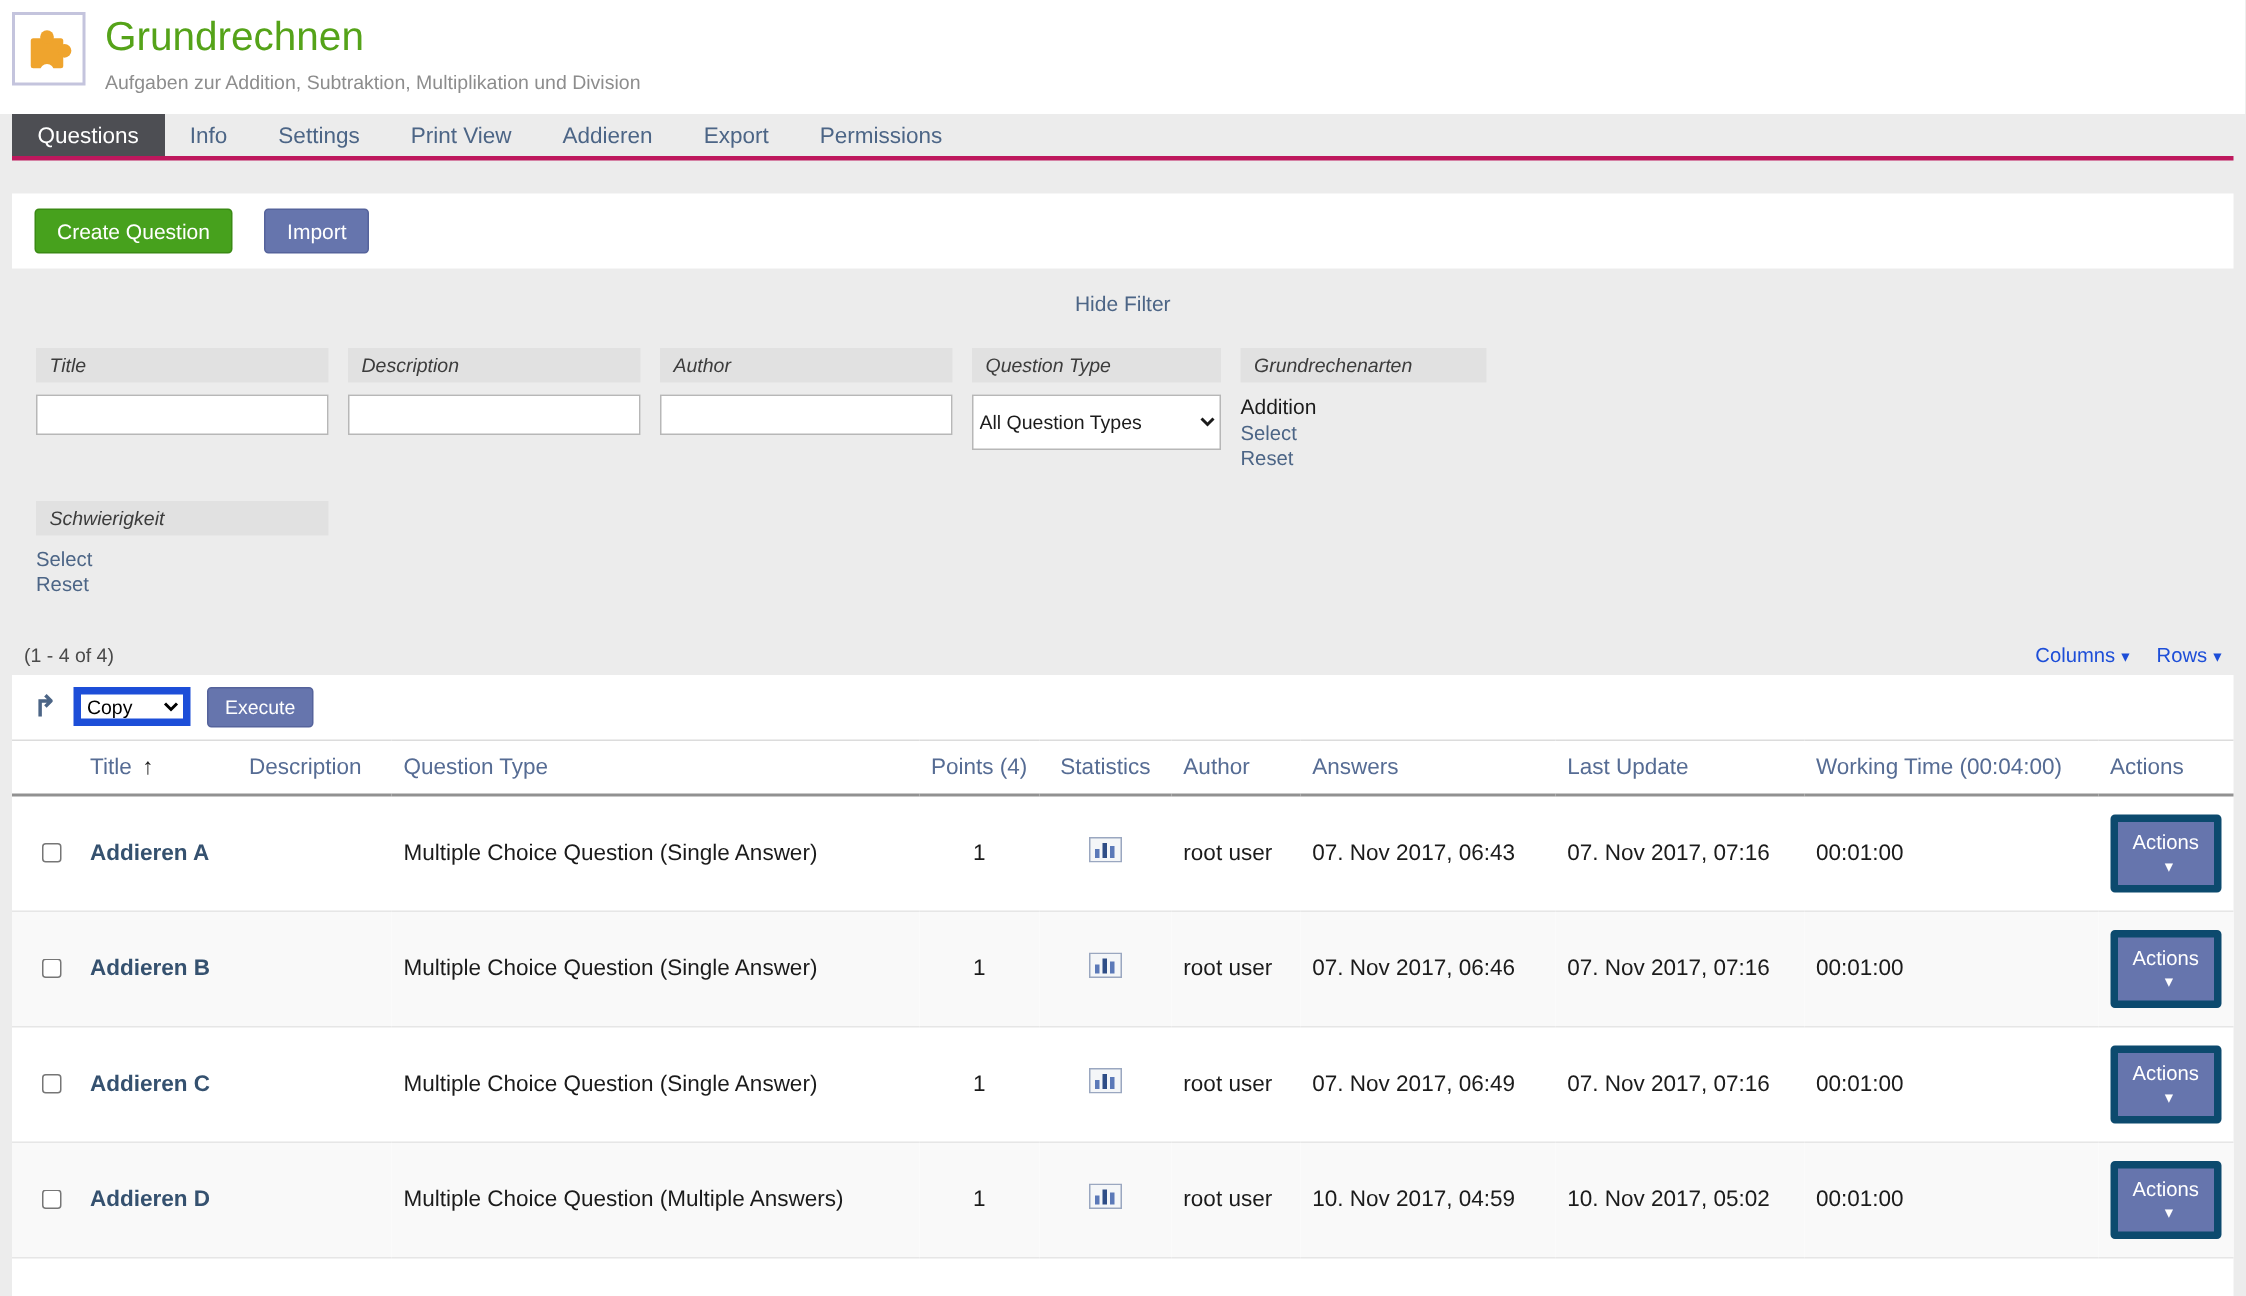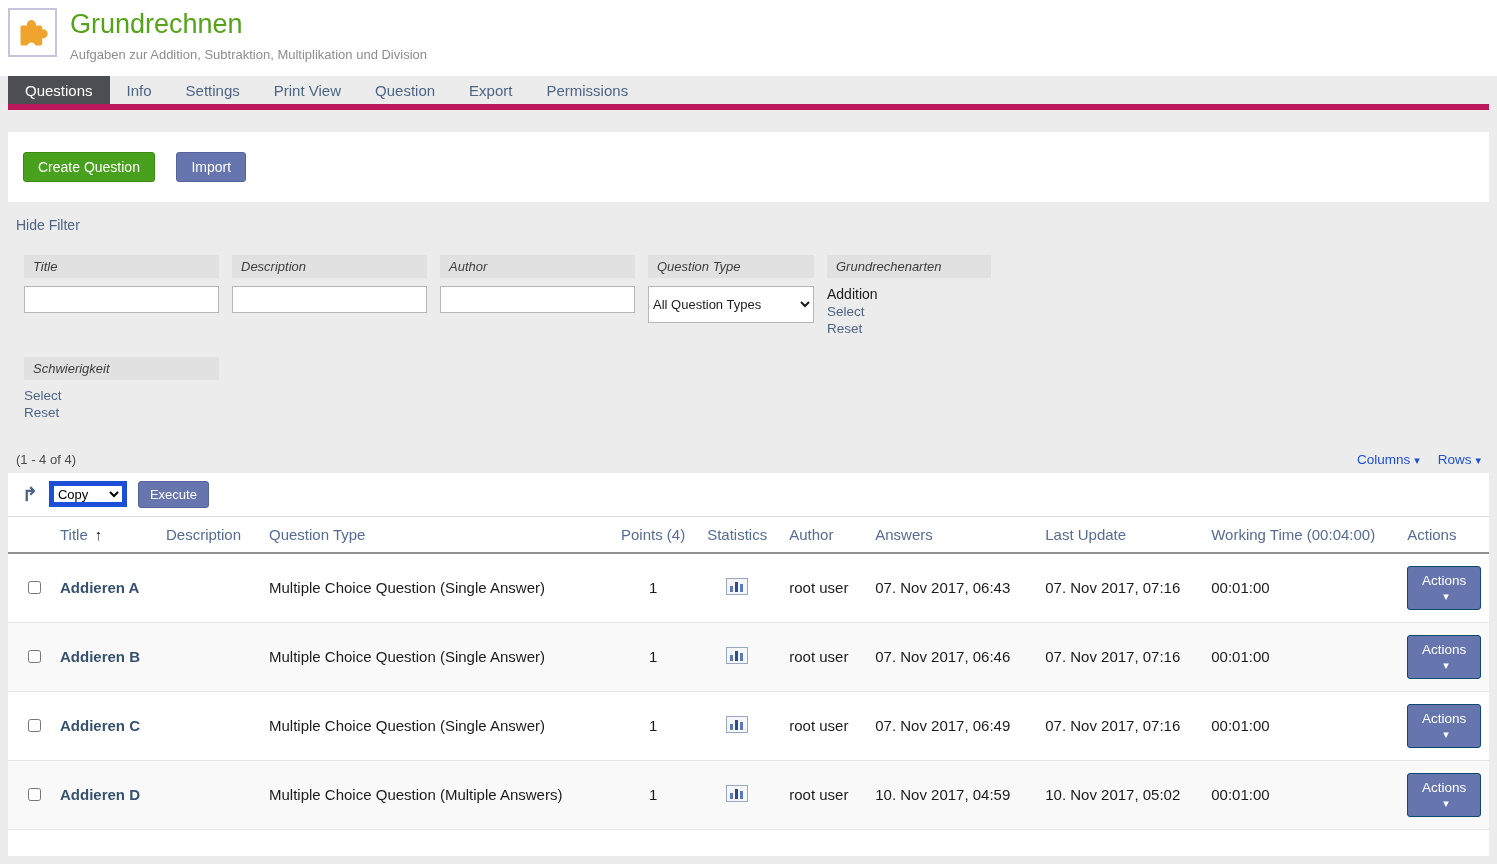--- a/index.html
+++ b/index.html
@@ -15,37 +15,37 @@
   .topbar { background:#fff; padding:8px 8px 14px 8px; display:flex; gap:13px; }
   .app-icon-box {
     width:49px; height:49px; background:#fff;
     border:2px solid #c4c4dd; display:flex; align-items:center; justify-content:center;
     flex:0 0 auto;
   }
   .page-title { margin:0; font-size:27px; font-weight:400; color:#55a319; line-height:1.25; }
   .page-subtitle { margin:5px 0 0; font-size:13px; color:#8d8d8d; }
 
   
-  .tabs { display:flex; margin:0 8px; border-bottom:6px solid #be185d; }
+  .tabs { display:flex; margin:0 8px; border-bottom:3px solid #be185d; }
   .tab { padding:6px 17px 5px; font-size:15px; color:#4c6586; cursor:pointer; white-space:nowrap; }
   .tab.active { background:#4d4e53; color:#fff; }
 
   
-  .toolbar { margin:22px 8px 0; background:#fff; padding:20px 15px; }
+  .toolbar { margin:22px 8px 0; background:#fff; padding:10px 15px; }
   .btn {
     display:inline-block; font-family:inherit; font-size:14px; line-height:1;
     padding:7px 14px; border-radius:3px; cursor:pointer; color:#fff;
   }
   .btn-green { background:#47a11d; border:1px solid #3a8a14; }
   .btn-slate { background:#6675ad; border:1px solid #55639b; }
   .btn + .btn { margin-left:17px; }
   .btn-small { font-size:13px; padding:6px 11px; }
 
   
-  .filter-head { text-align:left; margin:15px 16px 0; font-size:14px; }
+  .filter-head { text-align:center; margin:15px 16px 0; font-size:14px; }
   a.link { color:#4c6586; text-decoration:none; cursor:pointer; }
   .filter-row1 { display:flex; gap:13px; margin:22px 0 0 24px; align-items:flex-start; }
   .ffield { width:195px; }
   .ffield.w-qtype { width:166px; }
   .ffield.w-grund { width:164px; }
   .flabel { background:#e1e1e1; font-style:italic; font-size:13px; color:#3c3c3c; padding:4px 9px; }
   .ffield input[type="text"] {
     margin-top:8px; width:100%; height:27px; border:1px solid #b7b7b7;
     background:#fff; padding:0 6px; font-size:14px; font-family:inherit;
   }
@@ -80,21 +80,21 @@
     text-align:left; color:#566c94; font-weight:400; padding:9px 8px;
     border-top:1px solid #dcdcdc; border-bottom:2px solid #919191; white-space:nowrap;
   }
   .qtable th.c, .qtable td.c { text-align:center; }
   .qtable tbody td { padding:12px 8px; border-bottom:1px solid #e6e6e6; vertical-align:middle; }
   .qtable tbody tr:nth-child(even) { background:#f9f9f9; }
   .cell-check { padding-left:16px !important; }
   .title-link { font-weight:700; color:#35516f; text-decoration:none; font-size:15px; cursor:pointer; }
   .sort-arrow { color:#222; font-weight:700; margin-left:7px; font-size:15px; }
   .actions-btn {
-    background:#6675ad; border:1px solid #0c4a6e; color:#fff; border-radius:3px;
+    background:#6675ad; border:5px solid #0c4a6e; color:#fff; border-radius:3px;
     font-size:13.5px; font-family:inherit; padding:6px 10px; cursor:pointer;
   }
   .stat-icon { display:inline-block; vertical-align:middle; }
 
   .select-all-row { display:flex; align-items:center; gap:13px; padding:13px 0 13px 16px; font-size:15px; }
 </style>
 </head>
 <body>
 
 <div class="frame">
@@ -114,21 +114,21 @@
       <h1 class="page-title">Grundrechnen</h1>
       <p class="page-subtitle">Aufgaben zur Addition, Subtraktion, Multiplikation und Division</p>
     </div>
   </header>
 
   <nav class="tabs">
     <div class="tab active">Questions</div>
     <div class="tab">Info</div>
     <div class="tab">Settings</div>
     <div class="tab">Print View</div>
-    <div class="tab">Question</div>
+    <div class="tab">Addieren</div>
     <div class="tab">Export</div>
     <div class="tab">Permissions</div>
   </nav>
 
   <div class="toolbar">
     <button class="btn btn-green">Create Question</button>
     <button class="btn btn-slate">Import</button>
   </div>
 
   <div class="filter-head">

